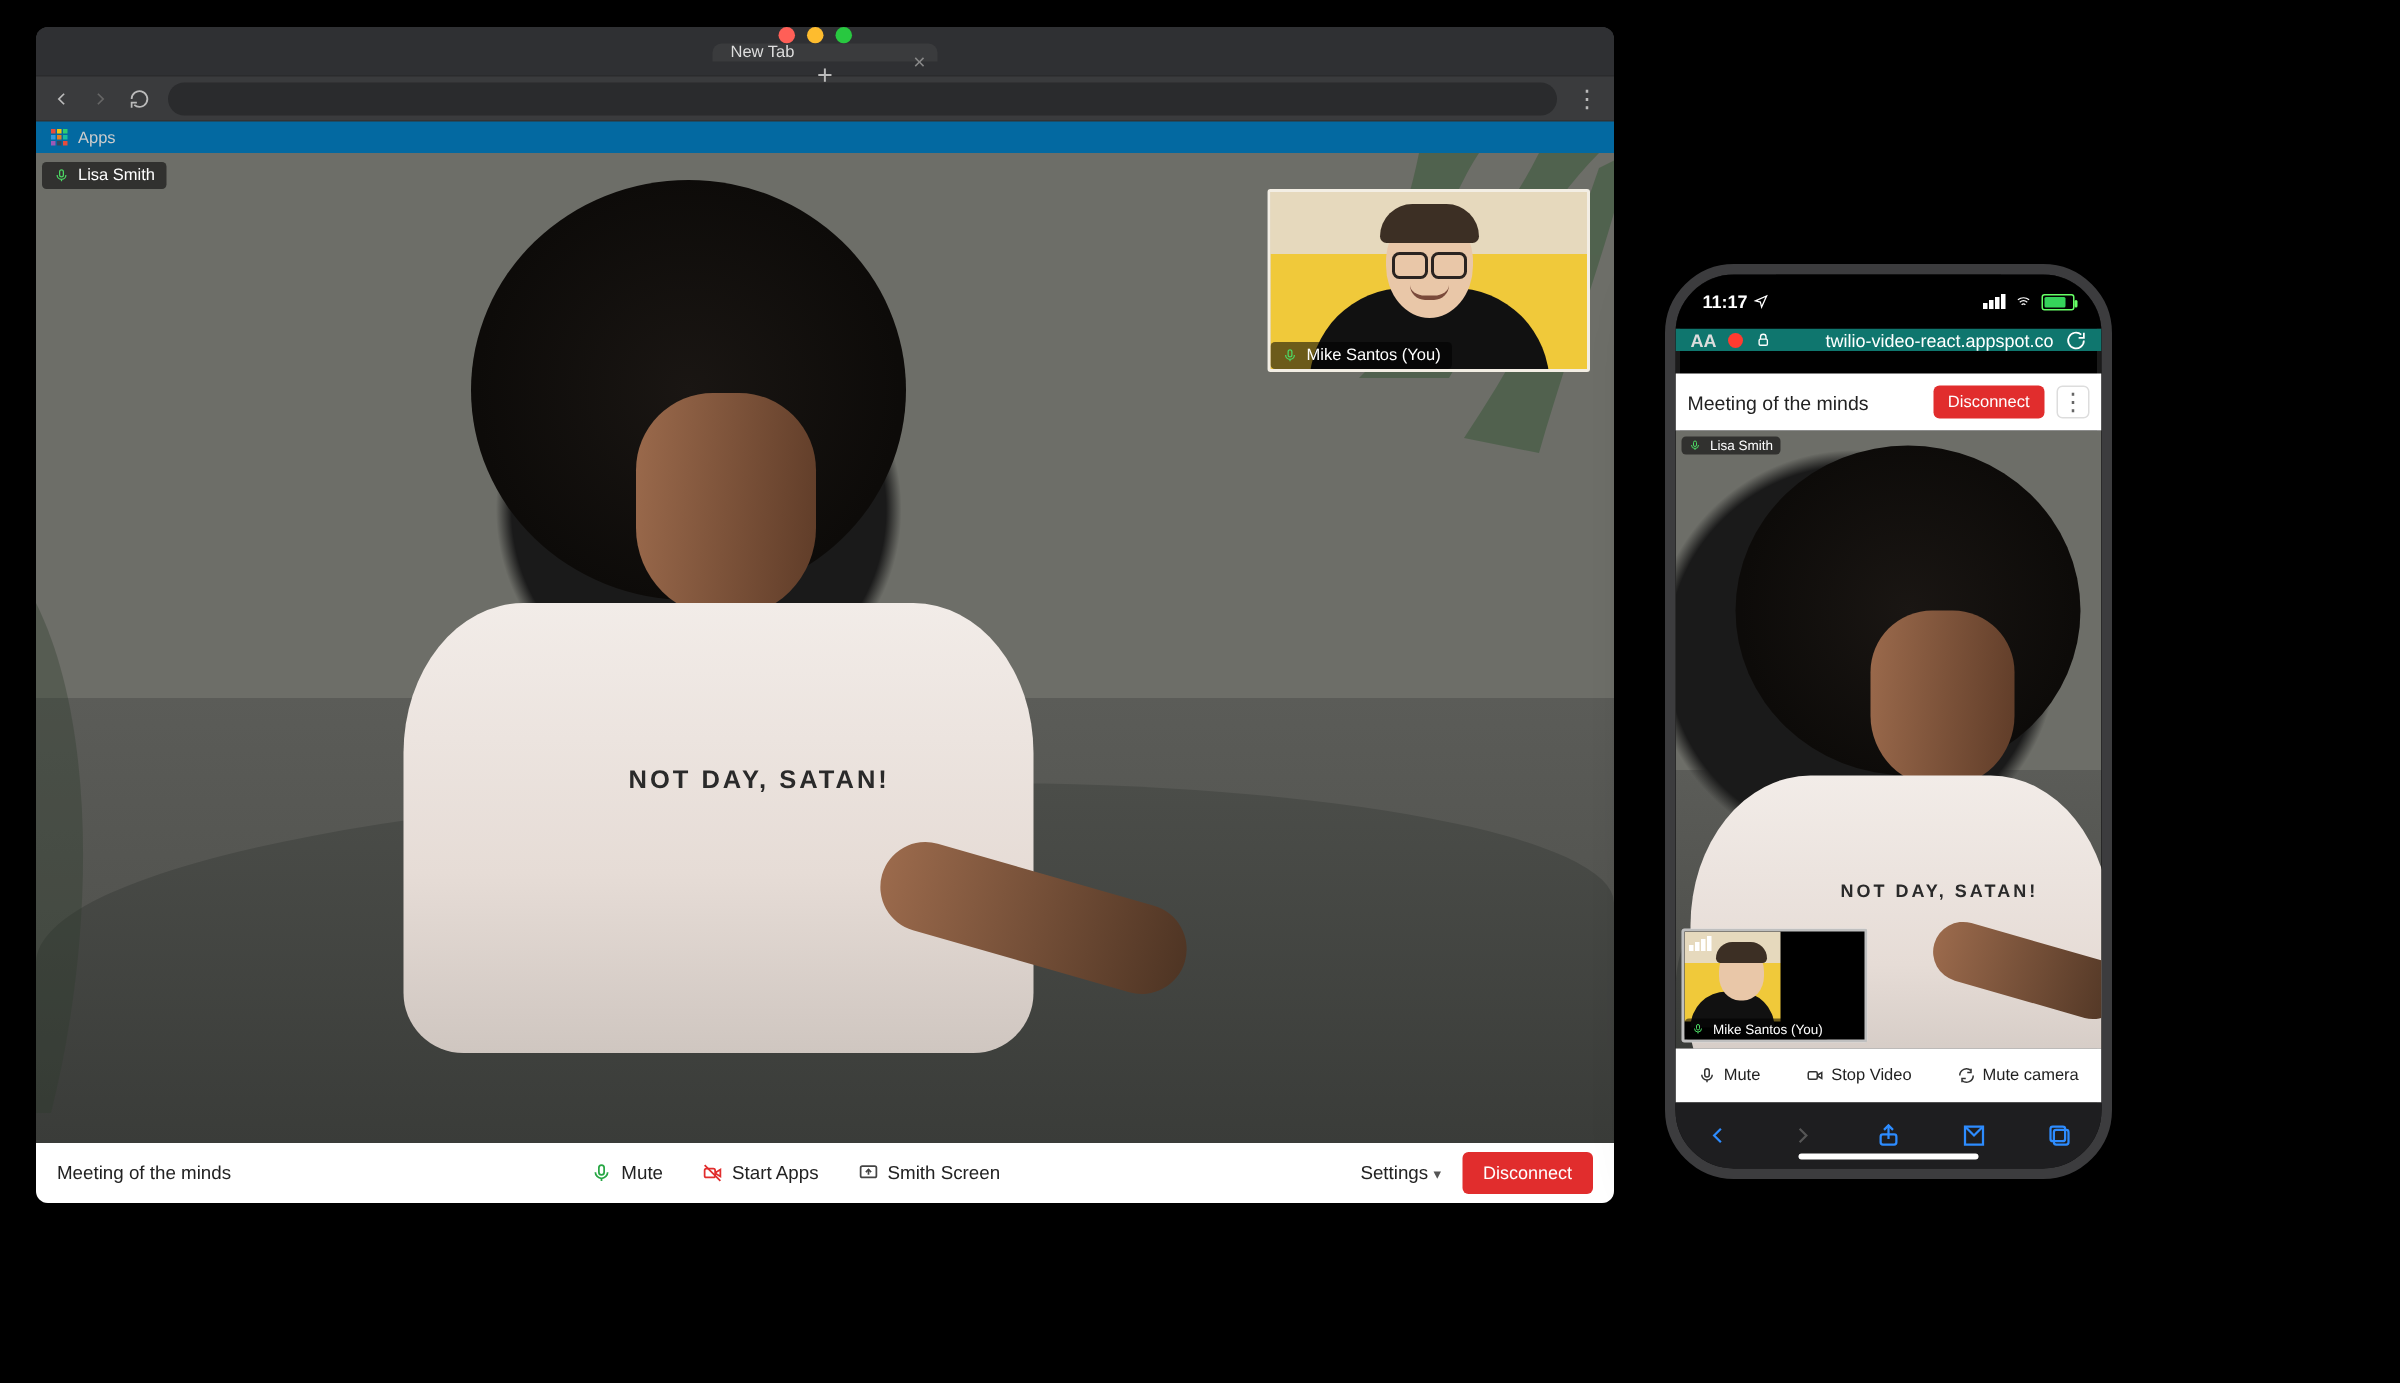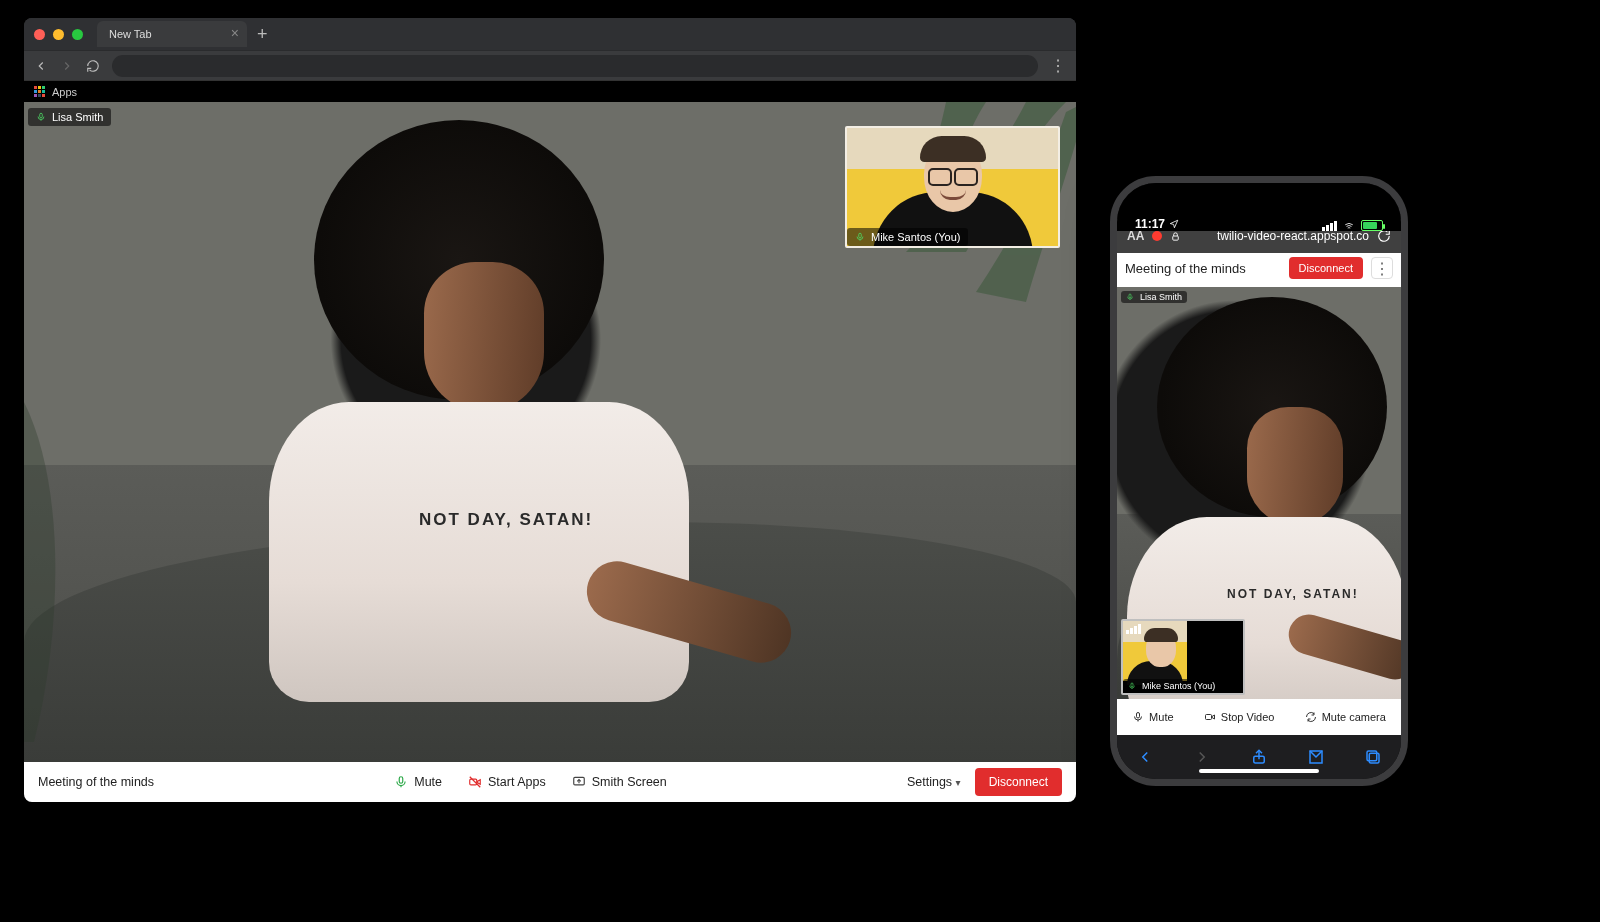--- a/index.html
+++ b/index.html
@@ -10,34 +10,34 @@
 
   
   
   
   .browser{
     position:absolute;left:24px;top:18px;width:1052px;height:784px;
     background:#3a3b3d;border-radius:8px;overflow:hidden;
     box-shadow:0 12px 40px rgba(0,0,0,.6);
   }
   
-  .tabstrip{height:32px;background:#2f3033;display:flex;align-items:center;padding:0 10px;}
+  .tabstrip{height:32px;background:#2f3033;display:flex;align-items:center;padding:0 10px;flex-direction:column;}
   .traffic{display:flex;gap:8px;margin-right:14px;}
   .traffic span{width:11px;height:11px;border-radius:50%;}
   .t-red{background:#ff5f57;} .t-yel{background:#febc2e;} .t-grn{background:#28c840;}
   .tab{height:26px;background:#3a3b3d;border-radius:6px 6px 0 0;display:flex;align-items:center;padding:0 28px 0 12px;color:#ddd;font-size:11px;position:relative;min-width:150px;}
   .tab .x{position:absolute;right:8px;top:5px;color:#888;font-size:14px;line-height:1;}
   .newtab{color:#bbb;font-size:18px;padding:0 10px;line-height:1;}
   
   .toolbar{height:30px;background:#3a3b3d;display:flex;align-items:center;padding:0 10px;gap:12px;border-top:1px solid #2a2b2d;}
   .tbtn{color:#bbb;}
   .omnibox{flex:1;height:22px;background:#2a2b2d;border-radius:12px;}
   .kebab{color:#bbb;font-size:16px;}
   
-  .bmbar{height:22px;background:#000000;display:flex;align-items:center;padding:0 10px;gap:6px;font-size:11px;color:#ccc;border-top:1px solid #333;}
+  .bmbar{height:22px;background:#0369a1;display:flex;align-items:center;padding:0 10px;gap:6px;font-size:11px;color:#ccc;border-top:1px solid #333;}
   .apps-ico{width:12px;height:12px;display:inline-grid;grid-template-columns:repeat(3,3px);grid-template-rows:repeat(3,3px);gap:1px;}
   .apps-ico i{width:3px;height:3px;}
 
   
   .vcontent{position:relative;width:100%;height:660px;overflow:hidden;}
   .room-bg{position:absolute;inset:0;
     background:
       radial-gradient(ellipse 260px 260px at 42% 36%, #1a1a1a 0%, #1a1a1a 48%, transparent 52%),
       linear-gradient(#6d6e68 0%, #6d6e68 55%, #5b5c58 55%, #4a4b47 100%);
   }
@@ -90,29 +90,29 @@
   
   .phone{
     position:absolute;left:1110px;top:176px;width:298px;height:610px;
     background:#000;border:7px solid #3c3c3e;border-radius:46px;
     box-shadow:0 14px 40px rgba(0,0,0,.7), inset 0 0 0 3px #1a1a1a;
     overflow:hidden;
   }
   .notch{position:absolute;top:0;left:50%;transform:translateX(-50%);width:150px;height:26px;background:#000;border-radius:0 0 18px 18px;z-index:40;}
   .home-ind{position:absolute;bottom:6px;left:50%;transform:translateX(-50%);width:120px;height:4px;border-radius:3px;background:#fff;z-index:60;}
   
-  .p-status{position:absolute;top:0;left:0;right:0;height:48px;display:flex;align-items:flex-end;justify-content:space-between;padding:0 18px;color:#fff;font-size:12px;font-weight:600;z-index:50;background:#000;gap:12px;}
+  .p-status{position:absolute;top:0;left:0;right:0;height:36px;display:flex;align-items:center;justify-content:space-between;padding:0 18px;color:#fff;font-size:12px;font-weight:600;z-index:50;background:#000;gap:12px;}
   .p-status .right{display:flex;align-items:center;gap:5px;}
   .sig{display:flex;align-items:flex-end;gap:1px;} .sig i{width:3px;background:#fff;} .sig i:nth-child(1){height:4px;} .sig i:nth-child(2){height:6px;} .sig i:nth-child(3){height:8px;} .sig i:nth-child(4){height:10px;}
   .wifi{width:14px;height:10px;}
   .batt{width:22px;height:11px;border:1px solid #6f6;border-radius:2px;position:relative;}
   .batt::after{content:"";position:absolute;right:-3px;top:3px;width:2px;height:5px;background:#6f6;border-radius:1px;}
   .batt i{position:absolute;left:1px;top:1px;bottom:1px;width:70%;background:#35d35a;border-radius:1px;}
   
-  .p-addr{position:absolute;top:36px;left:0;right:0;height:34px;background:#404040;display:flex;align-items:center;gap:8px;padding:0 10px;color:#fff;font-size:12px;z-index:40;}
+  .p-addr{position:absolute;top:36px;left:0;right:0;height:15px;background:#0f766e;display:flex;align-items:center;gap:8px;padding:0 10px;color:#fff;font-size:12px;z-index:40;}
   .p-addr .aA{font-weight:700;color:#ddd;}
   .p-addr .rec{width:10px;height:10px;border-radius:50%;background:#ff3b30;}
   .p-addr .url{flex:1;color:#fff;font-size:12px;white-space:nowrap;overflow:hidden;text-align:right;}
   
   .p-apphdr{position:absolute;top:66px;left:0;right:0;height:38px;background:#fff;display:flex;align-items:center;padding:0 8px;gap:8px;z-index:39;}
   .p-apphdr .title{flex:1;font-size:13px;color:#222;}
   .p-apphdr .btn-red{padding:5px 10px;font-size:11px;}
   .p-apphdr .more{width:22px;height:22px;border:1px solid #ddd;border-radius:4px;display:flex;align-items:center;justify-content:center;color:#666;font-size:16px;}
   
   .p-video{position:absolute;top:104px;left:0;right:0;bottom:80px;overflow:hidden;}

